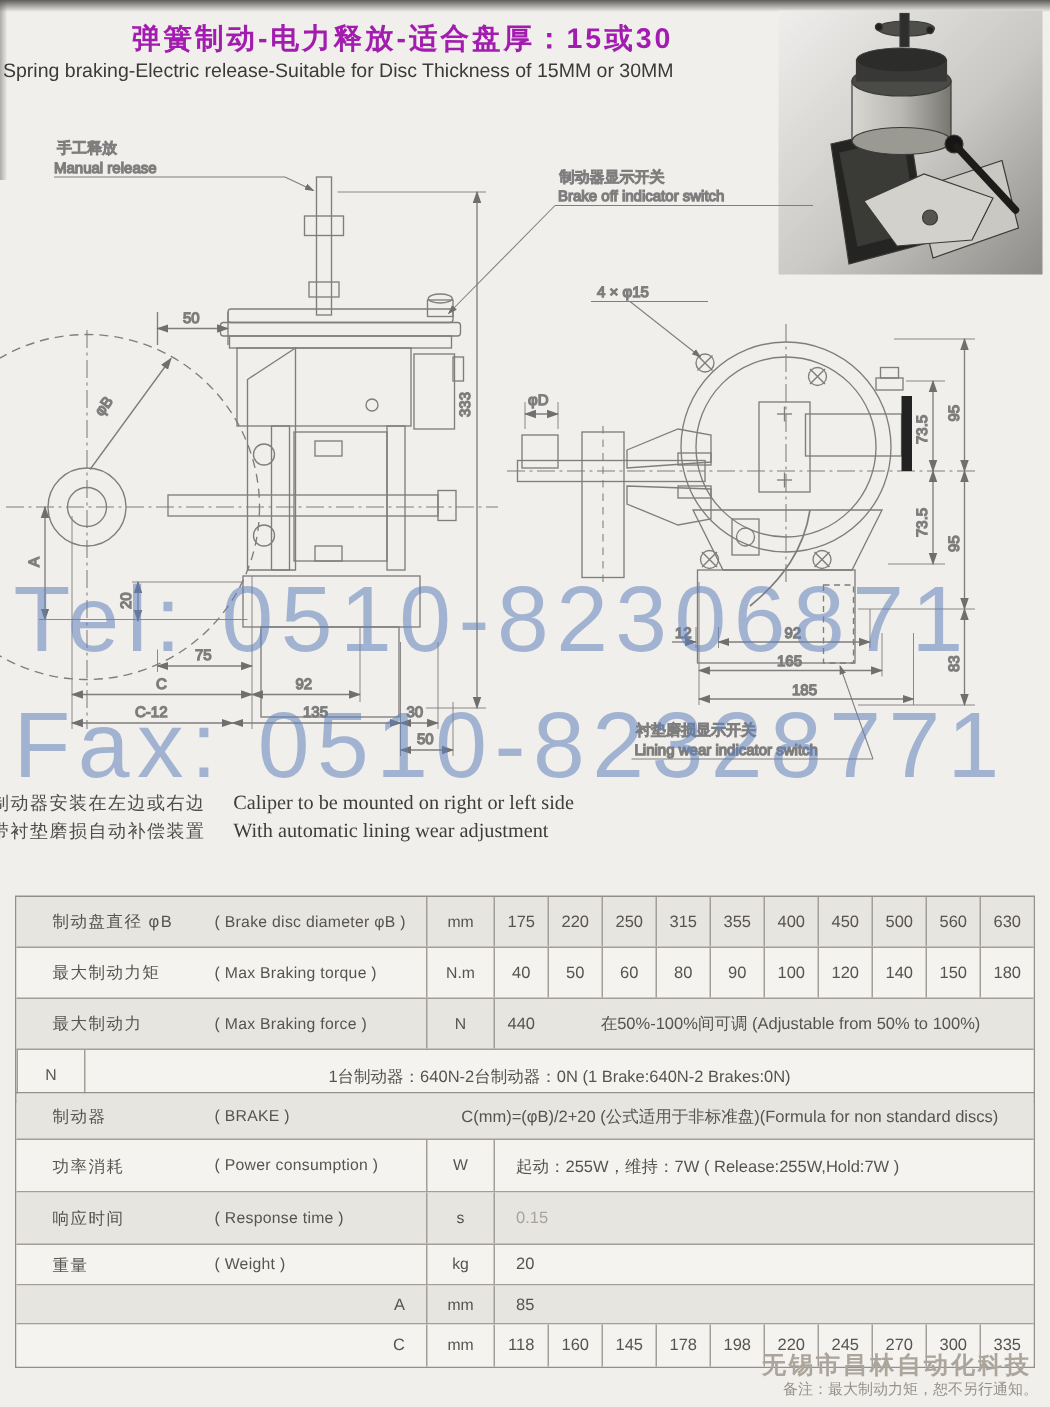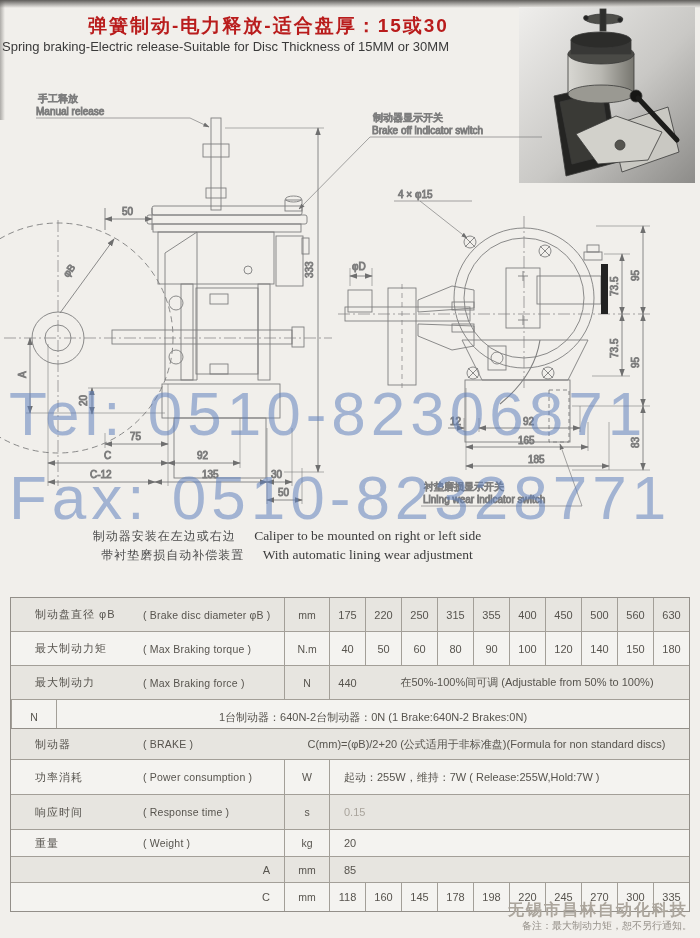--- a/index.html
+++ b/index.html
@@ -4,31 +4,31 @@
 <style>
   html,body{margin:0;padding:0;}
   body{width:700px;height:938px;position:relative;background:#f1efeb;
        font-family:"Liberation Sans",sans-serif;overflow:hidden;color:#4a4a4a;}
   .page{position:absolute;inset:0;}
   .scan-shadow-top{position:absolute;left:0;top:0;width:700px;height:8px;
        background:linear-gradient(#5f5d5a,rgba(95,93,90,0));}
   .scan-shadow-left{position:absolute;left:0;top:0;width:5px;height:120px;
        background:linear-gradient(90deg,rgba(90,88,85,.45),rgba(90,88,85,0));}
   .title-cn{position:absolute;left:88px;top:13px;font-size:19px;font-weight:bold;
-       letter-spacing:2px;color:#b91c1c;}
+       letter-spacing:2px;color:#a21caf;}
   .title-en{position:absolute;left:2px;top:39px;font-size:13px;color:#3a3a3a;}
   .photo{position:absolute;left:516px;top:4px;width:182px;height:182px;}
   .drawing{position:absolute;left:0;top:88px;width:700px;height:505px;}
   .drawing text{font-family:"Liberation Sans",sans-serif;font-size:10px;fill:#5d5d5d;}
   .lbl{font-size:10.5px;fill:#585858;}
   .wm{position:absolute;left:9px;width:694px;font-family:Liberation Sans, sans-serif;
       color:rgba(96,130,190,0.55);font-size:62px;letter-spacing:5px;white-space:nowrap;z-index:5;}
   .wm-tel{top:378px;}
   .wm-fax{top:462px;}
-  .notes{position:absolute;left:0;top:526px;width:580px;z-index:6;text-align:center;}
+  .notes{position:absolute;left:0;top:526px;width:580px;z-index:6;}
   .note-line{position:relative;height:19px;white-space:nowrap;}
   .note-cn{font-size:12px;color:#4c4c4c;margin-left:-6px;letter-spacing:1px;}
   .note-en{font-family:"Liberation Serif",serif;font-size:13.5px;color:#3d3d3d;margin-left:14px;}
   
   .tbl{position:absolute;left:10px;width:680px;border:1px solid #938f89;box-sizing:border-box;z-index:4;}
   .tbl1{top:597px;}
   .tbl2{top:728px;}
   .trow{display:flex;box-sizing:border-box;border-bottom:1px solid #a39f98;align-items:stretch;
         background:#f4f3f0;font-size:11px;color:#57544e;}
   .trow:last-child{border-bottom:none;}

